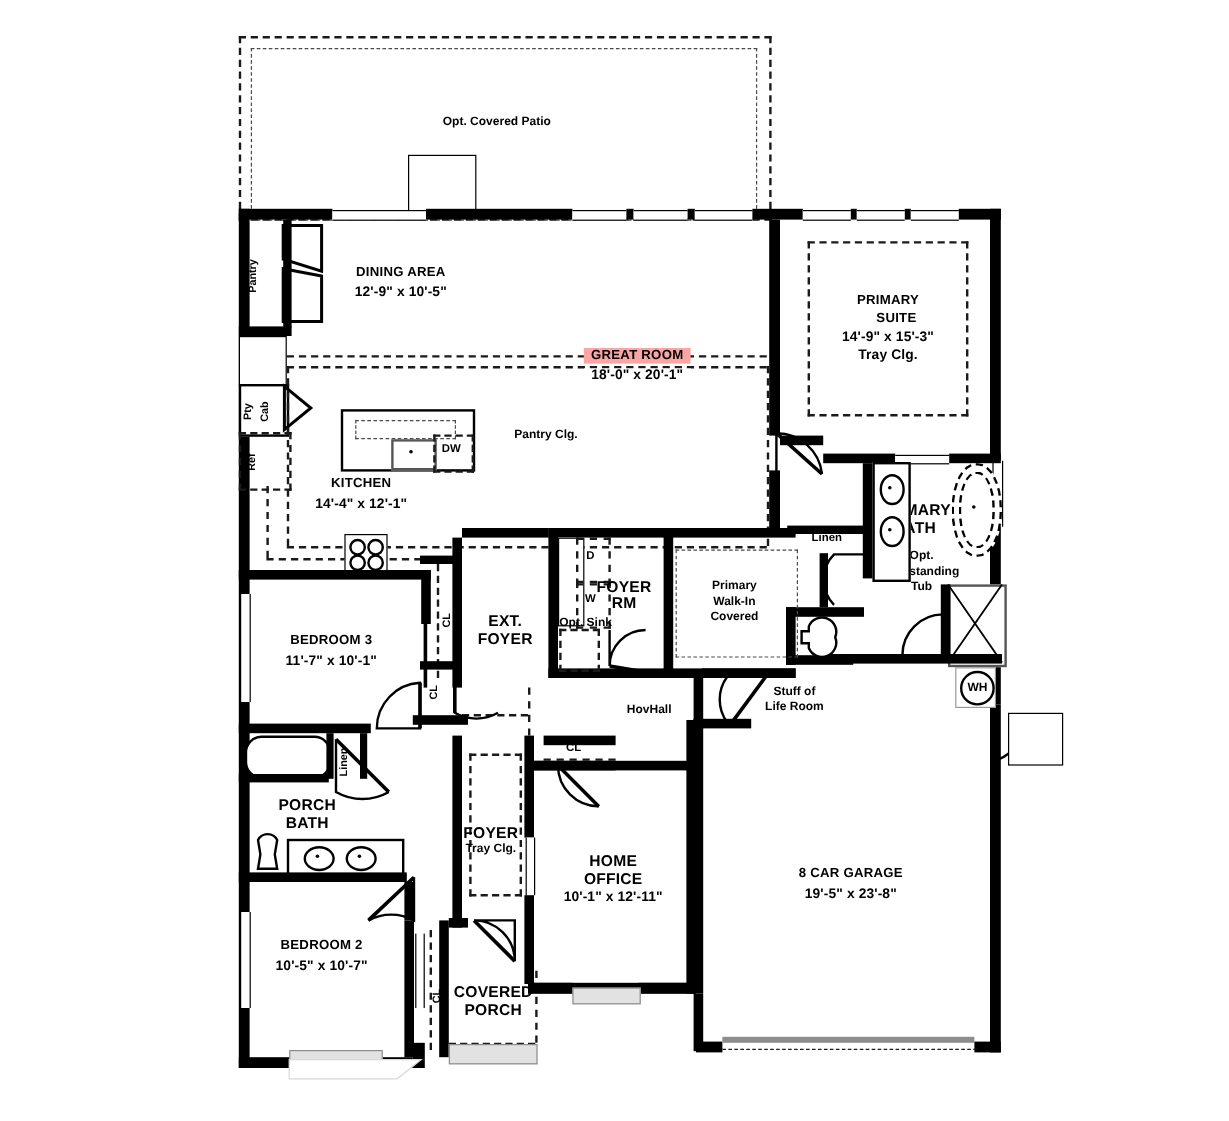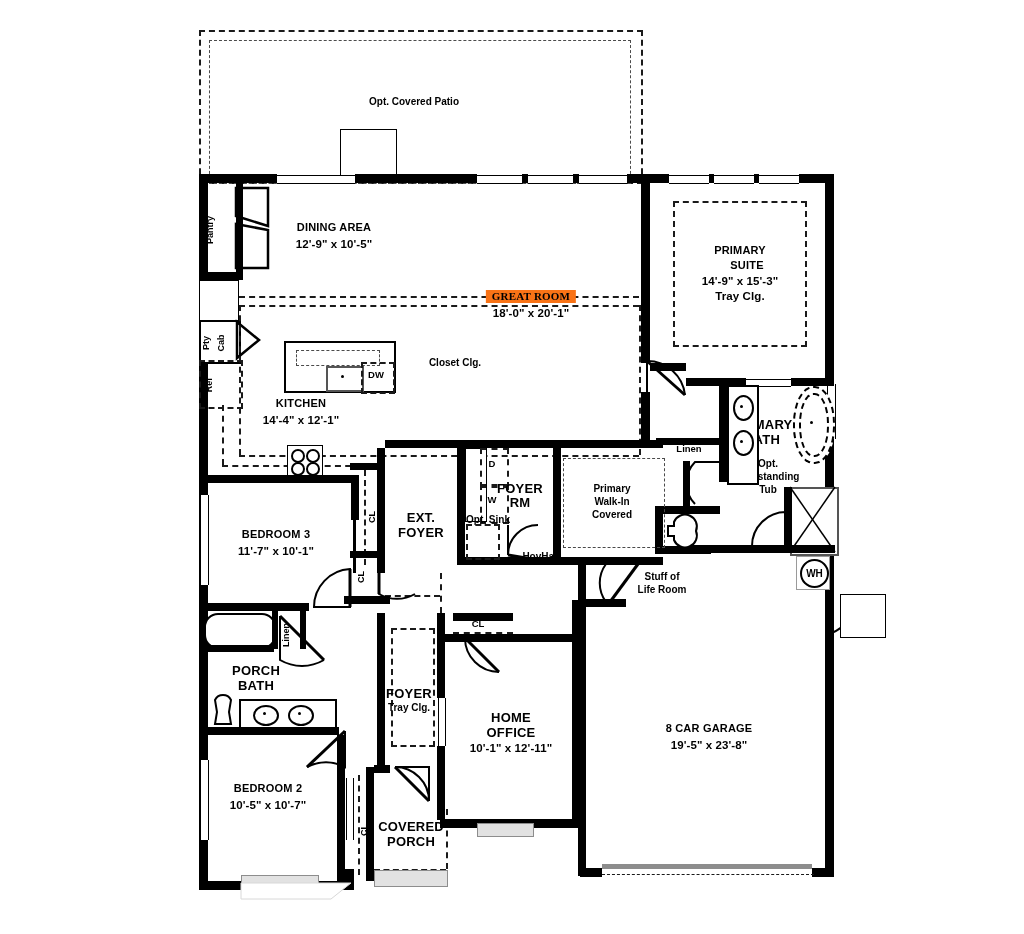--- a/index.html
+++ b/index.html
@@ -128,23 +128,23 @@
   <div class="lbl rm" style="left:301px;top:397px;">KITCHEN</div>
   <div class="lbl dim" style="left:301px;top:414px;">14'-4" x 12'-1"</div>
 
   <div class="thinbox" style="left:287px;top:445px;width:34px;height:30px;"></div>
   <div class="oval" style="left:291px;top:449px;width:10px;height:10px;"></div>
   <div class="oval" style="left:306px;top:449px;width:10px;height:10px;"></div>
   <div class="oval" style="left:291px;top:462px;width:10px;height:10px;"></div>
   <div class="oval" style="left:306px;top:462px;width:10px;height:10px;"></div>
 
   <div class="dash" style="left:239px;top:296px;width:400px;height:0;border-top-width:2px;"></div>
-  <div class="lbl rm" style="left:531px;top:290px;background:#f97316;padding:0 6px;font-family:Liberation Serif, serif;">GREAT ROOM</div>
+  <div class="lbl rm" style="left:531px;top:290px;background:#fca5a5;padding:0 6px;">GREAT ROOM</div>
   <div class="lbl dim" style="left:531px;top:307px;background:#fff;padding:0 6px;">18'-0" x 20'-1"</div>
-  <div class="lbl note" style="left:455px;top:357px;">Closet Clg.</div>
+  <div class="lbl note" style="left:455px;top:357px;">Pantry Clg.</div>
 
   <div class="w" style="left:641px;top:183px;width:9px;height:180px;"></div>
   <div class="w" style="left:641px;top:392px;width:9px;height:48px;"></div>
   <svg class="ov door" style="left:645px;top:355px;width:44px;height:42px;">
     <path d="M2,40 L2,6 A38,38 0 0 1 40,40" stroke="#000" stroke-width="2" fill="#fff"></path>
     <line x1="2" y1="6" x2="40" y2="40" stroke="#000" stroke-width="3"></line>
   </svg>
   <div class="w" style="left:650px;top:363px;width:36px;height:8px;"></div>
   <div class="w" style="left:686px;top:378px;width:60px;height:8px;"></div>
   <div class="win" style="left:746px;top:379px;width:45px;height:6px;"></div>
@@ -318,21 +318,21 @@
   <div class="lbl rm2" style="left:411px;top:835px;">PORCH</div>
   <div class="dash" style="left:374px;top:869px;width:72px;height:0;border-top-width:2px;"></div>
   <div class="dash" style="left:446px;top:809px;width:0;height:60px;border-left-width:2px;"></div>
   <div class="lightband" style="left:374px;top:870px;width:72px;height:15px;"></div>
 
   <div class="lightband" style="left:241px;top:875px;width:76px;height:8px;"></div>
   <svg class="ov" style="left:241px;top:883px;width:120px;height:18px;">
     <path d="M0,0 L110,0 L90,16 L0,16 Z" fill="#fff" stroke="#d8d8d8" stroke-width="1"></path>
   </svg>
 
-  <div class="lbl note" style="left:541px;top:551px;">HovHall</div>
+  <div class="lbl note" style="left:541px;top:586px;">HovHall</div>
 
   <div class="w" style="left:453px;top:613px;width:60px;height:8px;"></div>
   <div class="lbl small" style="left:478px;top:619px;">CL</div>
   <div class="dash" style="left:453px;top:632px;width:60px;height:0;border-top-width:2px;"></div>
   <div class="w" style="left:445px;top:634px;width:68px;height:8px;"></div>
   <svg class="ov door" style="left:457px;top:636px;width:44px;height:40px;">
     <path d="M42,2 L8,2 A34,34 0 0 0 42,36" stroke="#000" stroke-width="2" fill="#fff"></path>
     <line x1="8" y1="2" x2="42" y2="36" stroke="#000" stroke-width="3"></line>
   </svg>
 

